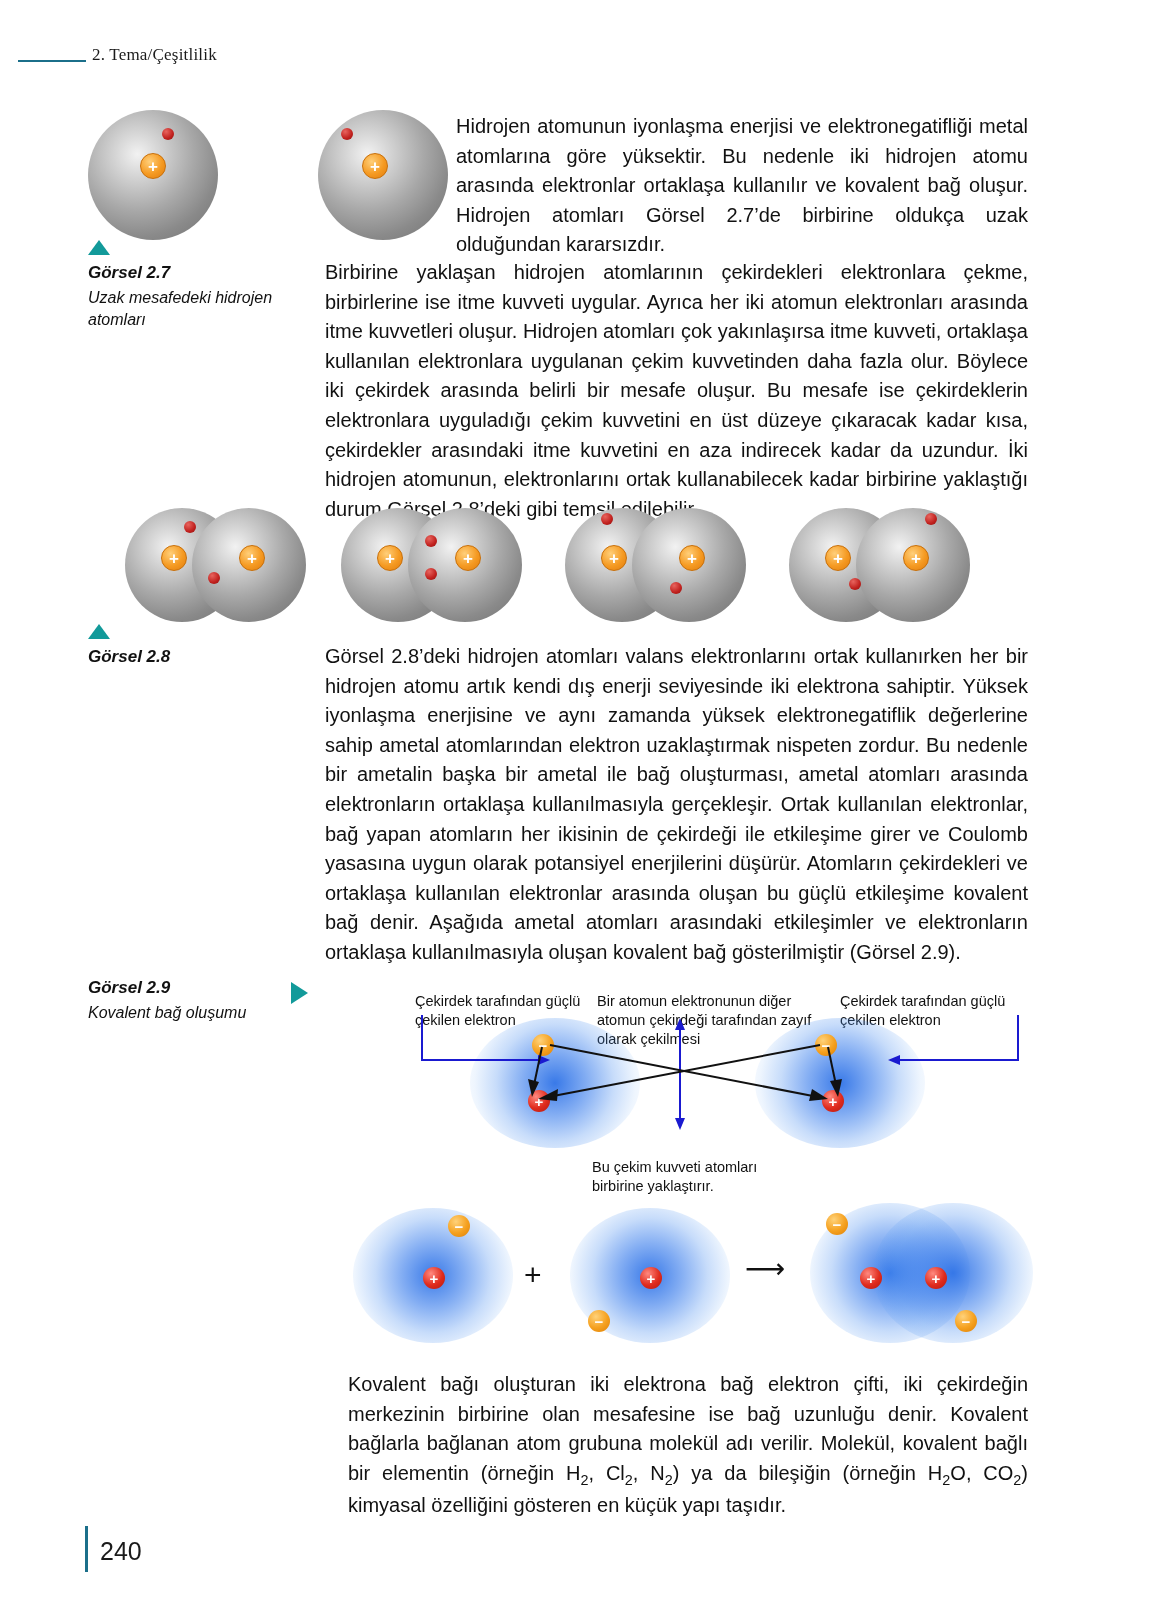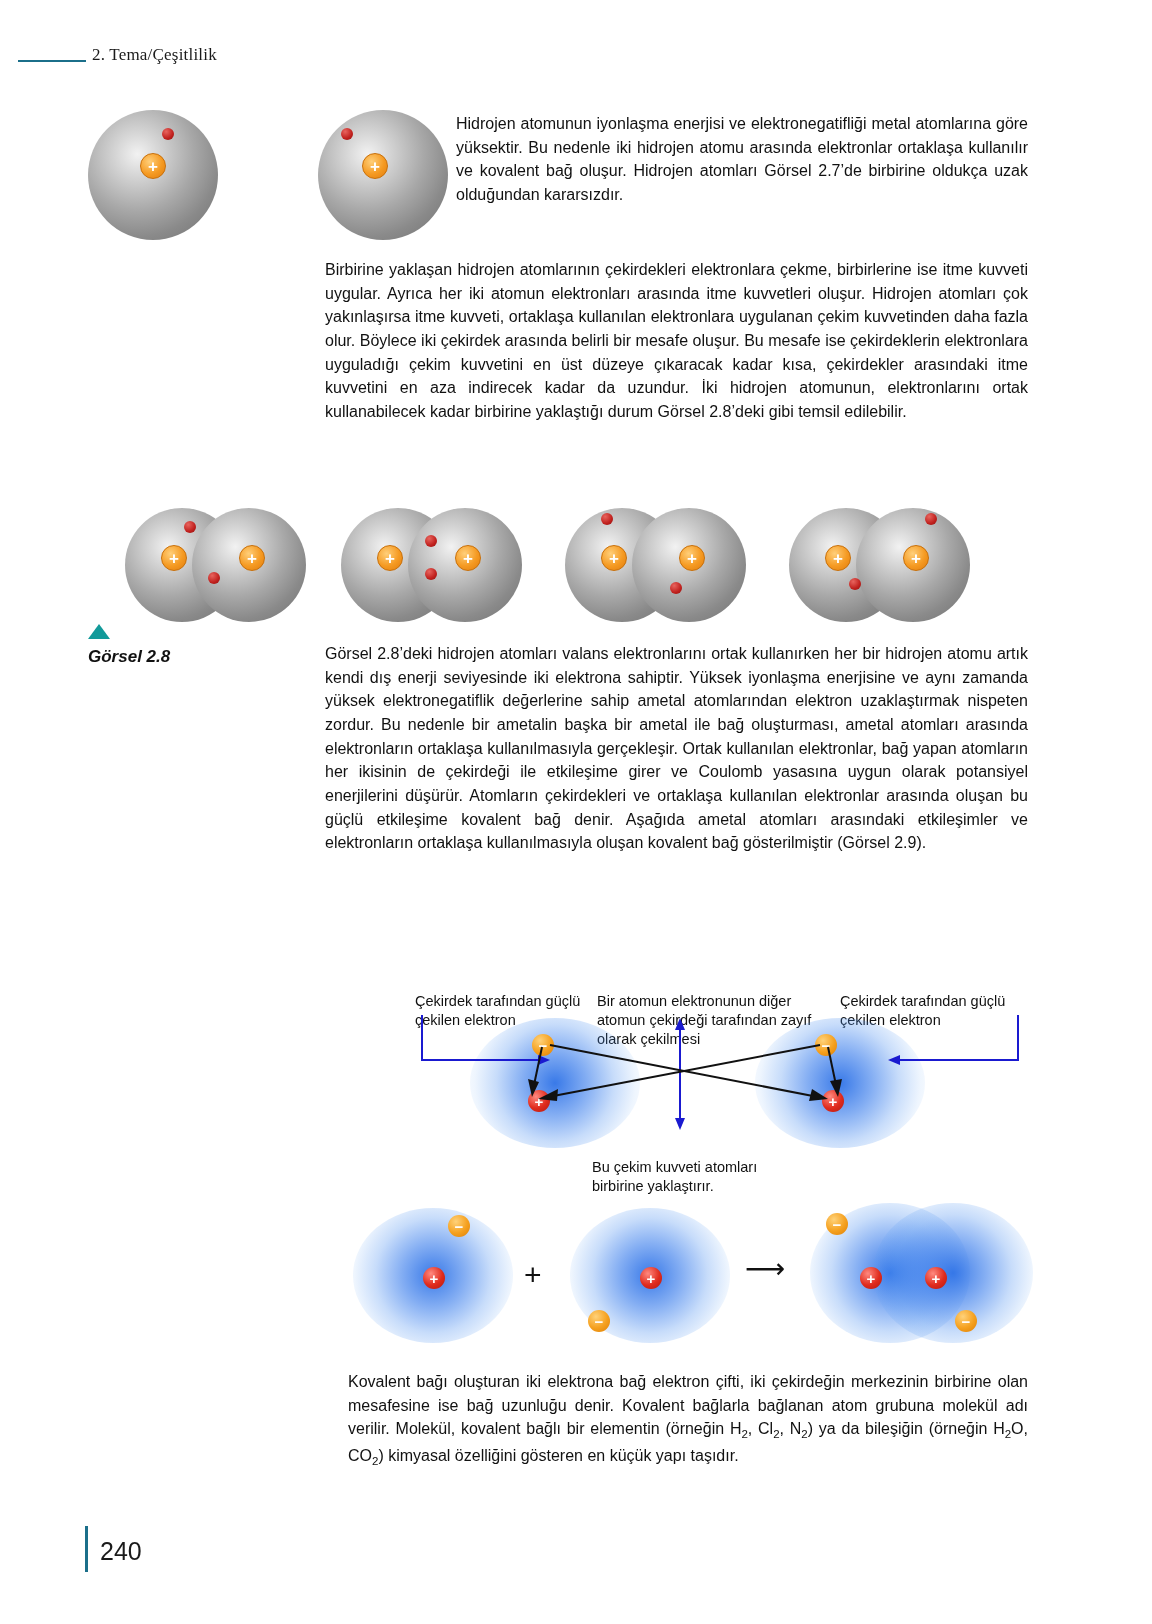--- a/index.html
+++ b/index.html
@@ -53,21 +53,21 @@
     font-weight:bold; font-style:italic; font-size:17px; color:#111;
     margin-bottom:4px;
   }
   .caption .cap-text {
     font-style:italic; font-size:16px; color:#111; line-height:1.35;
   }
 
   
   .body-text {
     position:absolute;
-    font-size:16px;
+    font-size:20px;
     line-height:1.48;
     text-align:justify;
     color:#111;
   }
   .body-text b { font-weight:normal; }
   sub { font-size:0.72em; }
 
   
   .atom {
     position:absolute;
@@ -128,20 +128,25 @@
 
     <div class="atom" style="left:88px; top:110px; width:130px; height:130px;"></div>
     <div class="nucleus" style="left:140px; top:153px;">+</div>
     <div class="electron" style="left:162px; top:128px;"></div>
 
     <div class="atom" style="left:318px; top:110px; width:130px; height:130px;"></div>
     <div class="nucleus" style="left:362px; top:153px;">+</div>
     <div class="electron" style="left:341px; top:128px;"></div>
   </div>
 
+  <div class="caption" style="left:88px; top:240px;">
+    <div class="tri"></div>
+    <div class="cap-title">Görsel 2.7</div>
+    <div class="cap-text">Uzak mesafedeki hidrojen atomları</div>
+  </div>
 
   <div class="body-text" style="left:456px; top:112px; width:572px;">Hidrojen atomunun iyonlaşma enerjisi ve elektronegatifliği metal atomlarına göre yüksektir. Bu nedenle iki hidrojen atomu arasında elektronlar ortaklaşa kullanılır ve kovalent bağ oluşur. Hidrojen atomları Görsel 2.7’de birbirine oldukça uzak olduğundan kararsızdır.</div>
 
   <div class="body-text" style="left:325px; top:258px; width:703px;">Birbirine yaklaşan hidrojen atomlarının çekirdekleri elektronlara çekme, birbirlerine ise itme kuvveti uygular. Ayrıca her iki atomun elektronları arasında itme kuvvetleri oluşur. Hidrojen atomları çok yakınlaşırsa itme kuvveti, ortaklaşa kullanılan elektronlara uygulanan çekim kuvvetinden daha fazla olur. Böylece iki çekirdek arasında belirli bir mesafe oluşur. Bu mesafe ise çekirdeklerin elektronlara uyguladığı çekim kuvvetini en üst düzeye çıkaracak kadar kısa, çekirdekler arasındaki itme kuvvetini en aza indirecek kadar da uzundur. İki hidrojen atomunun, elektronlarını ortak kullanabilecek kadar birbirine yaklaştığı durum Görsel 2.8’deki gibi temsil edilebilir.</div>
 
   <div>
 
     <div class="atom" style="left:125px; top:508px; width:114px; height:114px;"></div>
     <div class="atom" style="left:192px; top:508px; width:114px; height:114px;"></div>
     <div class="nucleus" style="left:161px; top:545px;">+</div>
@@ -173,20 +178,29 @@
 
   <div class="caption" style="left:88px; top:624px;">
     <div class="tri"></div>
     <div class="cap-title">Görsel 2.8</div>
   </div>
 
   <div class="body-text" style="left:325px; top:642px; width:703px;">
     <span>Görsel 2.8’deki hidrojen atomları valans elektronlarını ortak kullanırken her bir hidrojen atomu artık kendi dış enerji seviyesinde iki elektrona sahiptir. Yüksek iyonlaşma enerjisine ve aynı zamanda yüksek elektronegatiflik değerlerine sahip ametal atomlarından elektron uzaklaştırmak nispeten zordur. Bu nedenle bir ametalin başka bir ametal ile bağ oluşturması, ametal atomları arasında elektronların ortaklaşa kullanılmasıyla gerçekleşir. Ortak kullanılan elektronlar, bağ yapan atomların her ikisinin de çekirdeği ile etkileşime girer ve Coulomb yasasına uygun olarak potansiyel enerjilerini düşürür. Atomların çekirdekleri ve ortaklaşa kullanılan elektronlar arasında oluşan bu güçlü etkileşime </span><b>kovalent bağ</b><span> denir. Aşağıda ametal atomları arasındaki etkileşimler ve elektronların ortaklaşa kullanılmasıyla oluşan kovalent bağ gösterilmiştir (Görsel 2.9).</span>
   </div>
 
+  <div class="caption" style="left:88px; top:978px; width:220px;">
+    <div style="display:flex; align-items:flex-start; justify-content:space-between;">
+      <div>
+        <div class="cap-title">Görsel 2.9</div>
+        <div class="cap-text">Kovalent bağ oluşumu</div>
+      </div>
+      <div class="tri-right" style="margin-top:4px;"></div>
+    </div>
+  </div>
 
   <div>
 
     <div class="dlabel" style="left:415px; top:992px; width:175px;">Çekirdek tarafından güçlü çekilen elektron</div>
     <div class="dlabel" style="left:597px; top:992px; width:215px;">Bir atomun elektronunun diğer atomun çekirdeği tarafından zayıf olarak çekilmesi</div>
     <div class="dlabel" style="left:840px; top:992px; width:175px;">Çekirdek tarafından güçlü çekilen elektron</div>
     <div class="dlabel" style="left:592px; top:1158px; width:220px;">Bu çekim kuvveti atomları birbirine yaklaştırır.</div>
 
     <div class="cloud" style="left:470px; top:1018px; width:170px; height:130px;"></div>
     <div class="cloud" style="left:755px; top:1018px; width:170px; height:130px;"></div>

